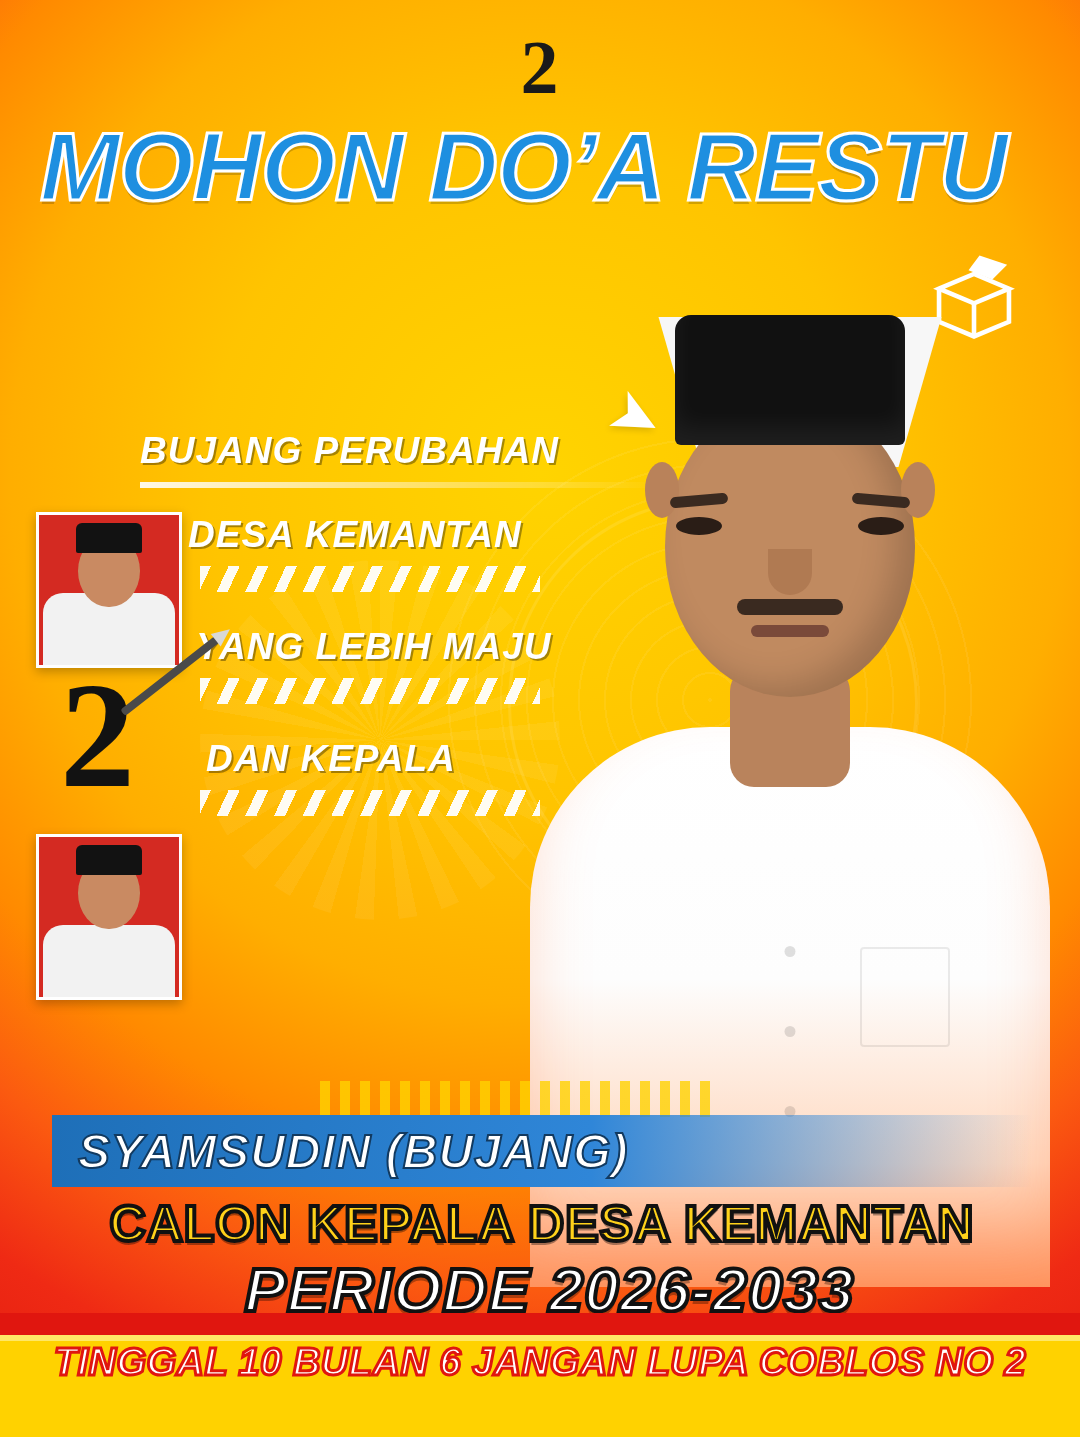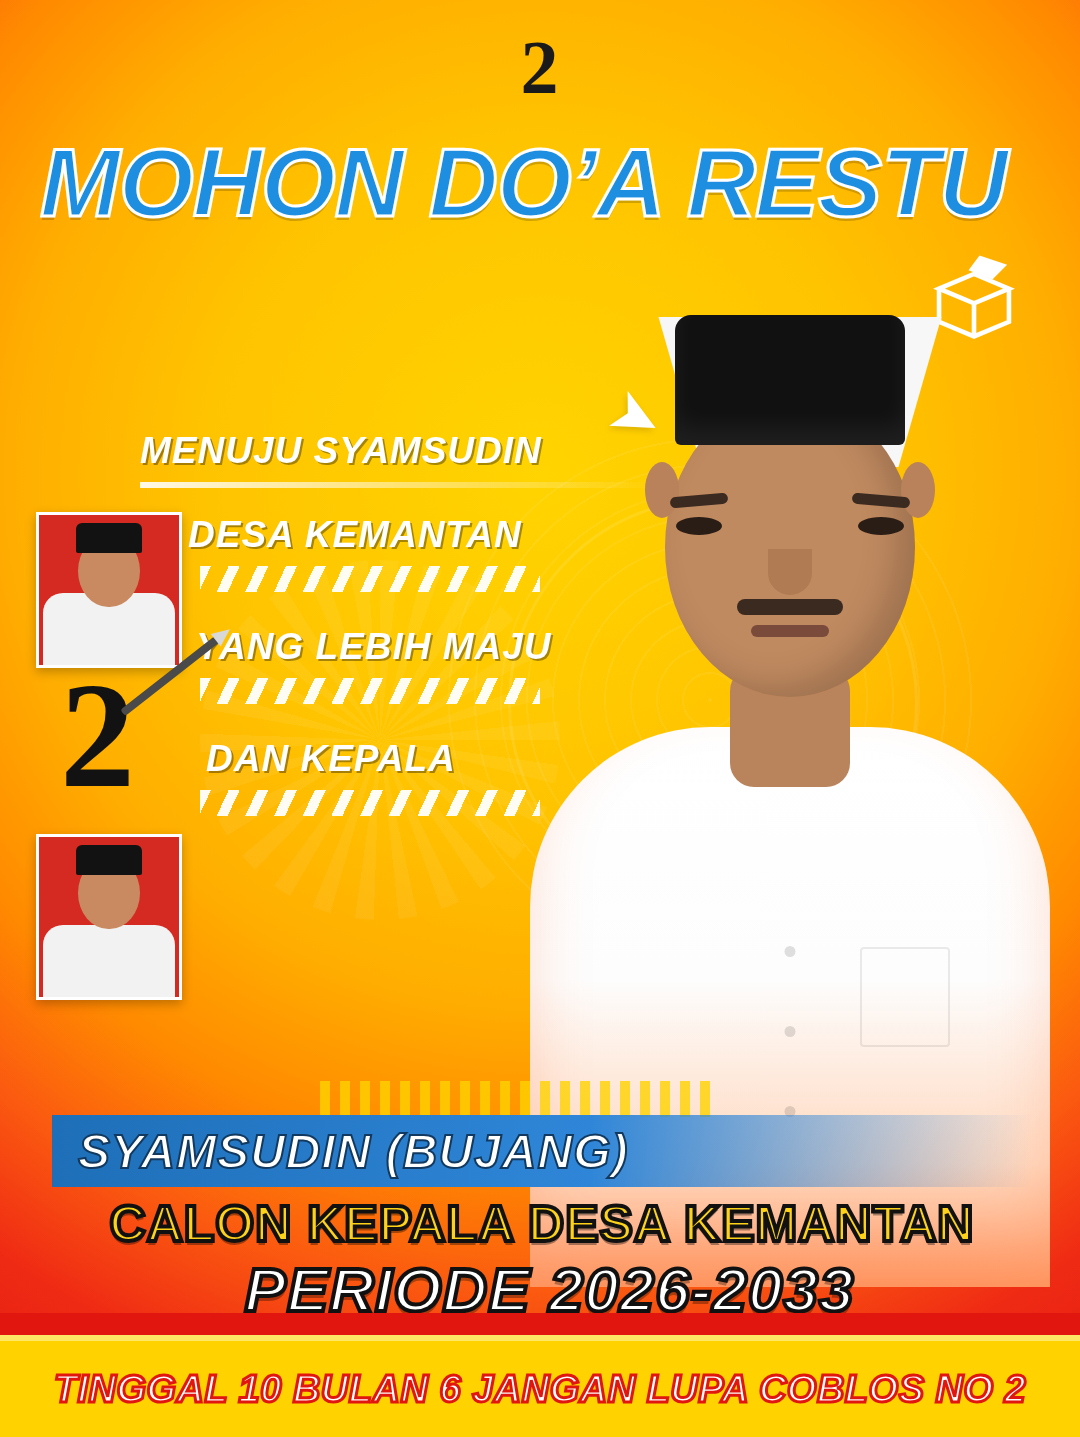--- a/index.html
+++ b/index.html
@@ -38,21 +38,21 @@
 
   
   .top-number{
     position:absolute;top:24px;left:0;width:100%;text-align:center;
     font-size:76px;font-weight:bold;color:#1a1a1a;letter-spacing:1px;
     font-family:"Liberation Serif", serif;
   }
 
   
   .headline{
-    position:absolute;top:136px;left:40px;width:1000px;
+    position:absolute;top:120px;left:40px;width:1000px;
   }
   .headline .l1{
     font-size:96px;line-height:.98;font-weight:bold;font-style:italic;
     color:#1e8fe0;
     -webkit-text-stroke:3px #ffffff;
     text-shadow:0 4px 0 rgba(0,0,0,.18);
     letter-spacing:-1px;
     white-space:nowrap;
   }
   .headline .l2{
@@ -226,21 +226,21 @@
     background:repeating-linear-gradient(115deg,#ffffff 0 10px, rgba(255,255,255,0) 10px 24px);
     opacity:.85;
   }
   .deco-red{
     position:absolute;bottom:66px;left:0;width:100%;height:58px;background:#e0160f;
   }
 
   
   .bottom-bar{
     position:absolute;left:0;bottom:0;width:100%;height:96px;
-    background:#ffd200;display:flex;align-items:center;justify-content:center;
+    background:#ffd200;display:flex;justify-content:center;
     border-top:6px solid #ffe766;
   }
   .bottom-bar .txt{
     font-size:38px;font-weight:bold;font-style:italic;color:#ffffff;
     -webkit-text-stroke:3px #e0160f;
     letter-spacing:.5px;white-space:nowrap;
   }
 </style>
 </head>
 <body>
@@ -259,21 +259,21 @@
   <svg class="ballot" viewBox="0 0 100 100">
     <polygon points="12,42 50,26 88,42 50,58" fill="none" stroke="#ffffff" stroke-width="5"></polygon>
     <polyline points="12,42 12,78 50,94 88,78 88,42" fill="none" stroke="#ffffff" stroke-width="5"></polyline>
     <line x1="50" y1="58" x2="50" y2="94" stroke="#ffffff" stroke-width="5"></line>
     <polygon points="56,6 86,16 70,32 44,22" fill="#ffffff"></polygon>
   </svg>
 
   <div class="arrow">➤</div>
 
   <div class="slogans">
-    <div class="slogan s1">MENUJU SYAMSUDIN</div>
+    <div class="slogan s1">BUJANG PERUBAHAN</div>
     <div class="thinline"></div>
     <div class="slogan s2">DESA KEMANTAN</div>
     <div class="chevrons"></div>
     <div class="slogan s3">YANG LEBIH MAJU</div>
     <div class="chevrons"></div>
     <div class="slogan s4">DAN KEPALA</div>
     <div class="chevrons"></div>
   </div>
 
   <div class="mini m1">

